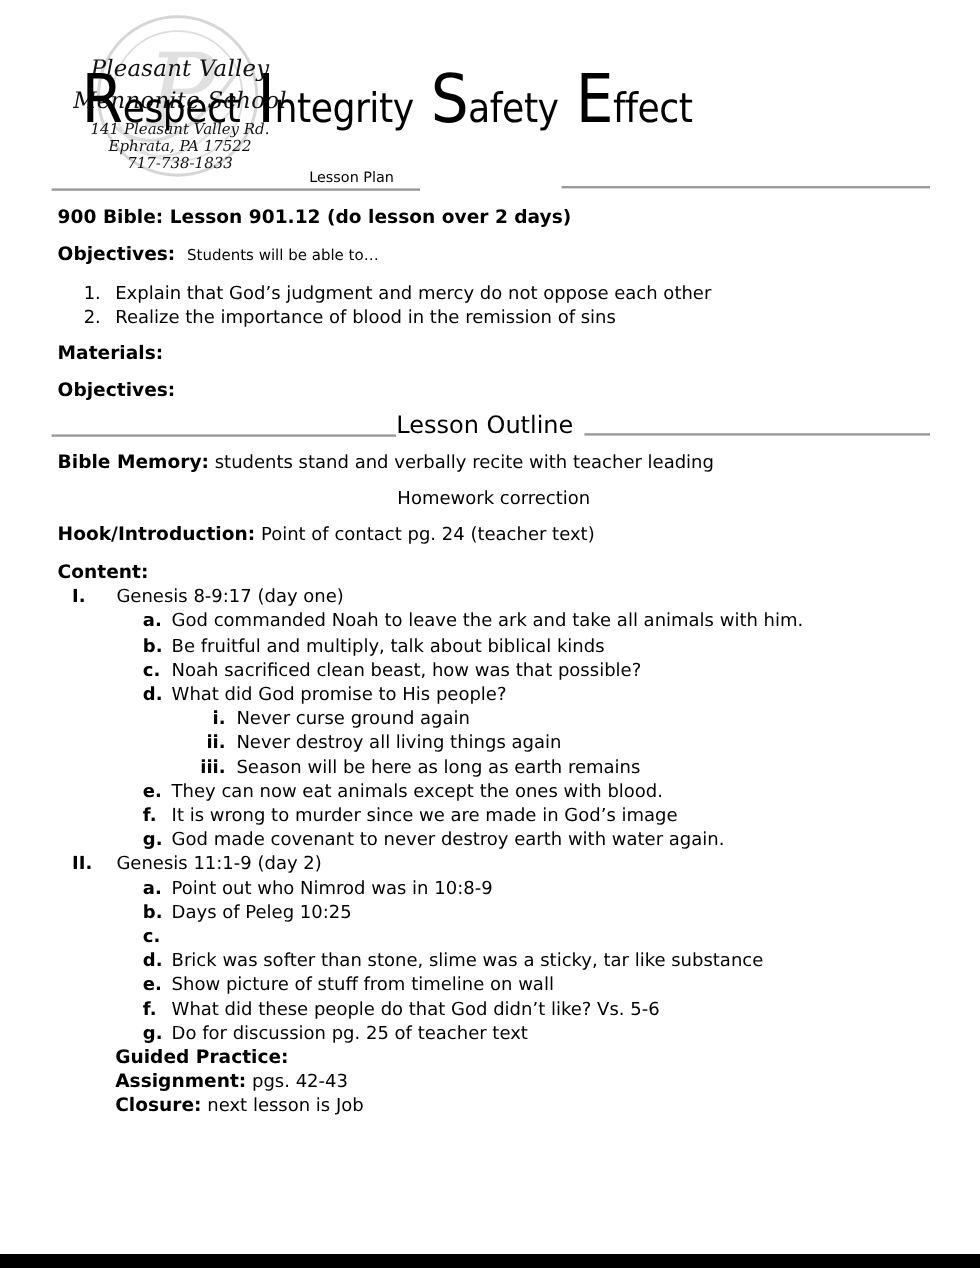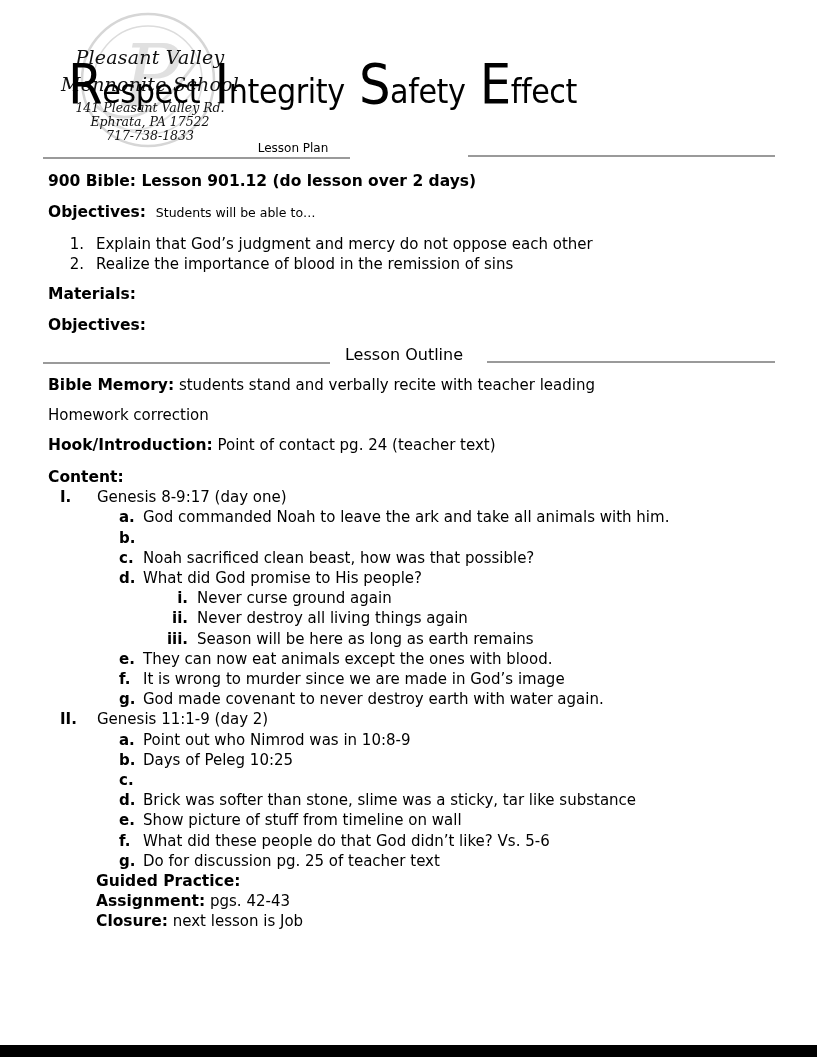--- a/index.html
+++ b/index.html
@@ -42,28 +42,28 @@
   .objectives-intro{font-size:12.5px;margin-left:5px;}
   .num-list{margin-top:12px;}
   .num-row{line-height:20px;display:flex;}
   .num-marker{width:36px;text-align:right;flex:none;}
   .num-text{margin-left:12px;}
   .label-line{margin-top:12px;font-size:15.5px;font-weight:bold;line-height:19px;}
   .label-line.materials{margin-top:11px;}
   .divider{position:relative;margin-top:10px;height:19px;}
   .divider-text{
     position:absolute;left:356px;transform:translateX(-50%);
-    top:0;font-size:16px;line-height:19px;white-space:nowrap;
+    top:0;font-size:20px;line-height:19px;white-space:nowrap;
   }
   .divider .l{left:-5px;width:287px;bottom:0;}
   .divider .r{left:439px;width:288px;bottom:1px;}
   .mix-line{margin-top:11px;line-height:19px;}
   .mix-line.mt12{margin-top:12px;}
   .mix-label{font-size:15.5px;font-weight:bold;}
-  .plain-line{margin-top:11px;line-height:19px;}
+  .plain-line{margin-top:11px;line-height:19px;text-align:center;}
   
   .outline{margin-top:12px;line-height:20.2px;}
   .content-label{font-size:15.5px;font-weight:bold;}
   .sec-row{display:flex;}
   .sec-marker{margin-left:12px;width:37px;font-weight:bold;flex:none;}
   .item-row{display:flex;}
   .item-marker{margin-left:71px;width:24px;font-weight:bold;flex:none;}
   .sub-row{display:flex;}
   .sub-marker{margin-left:92px;width:48px;text-align:right;font-weight:bold;flex:none;}
   .sub-text{margin-left:9px;}
@@ -147,20 +147,21 @@
       <div class="sec-row">
         <span class="sec-marker">I.</span>
         <span>Genesis 8-9:17 (day one)</span>
       </div>
       <div class="item-row">
         <span class="item-marker">a.</span>
         <span>God commanded Noah to leave the ark and take all animals with him.</span>
       </div>
       <div class="item-row">
         <span class="item-marker">b.</span>
+        <span>Be fruitful and multiply, talk about biblical kinds</span>
       </div>
       <div class="item-row">
         <span class="item-marker">c.</span>
         <span>Noah sacrificed clean beast, how was that possible?</span>
       </div>
       <div class="item-row">
         <span class="item-marker">d.</span>
         <span>What did God promise to His people?</span>
       </div>
       <div class="sub-row">

